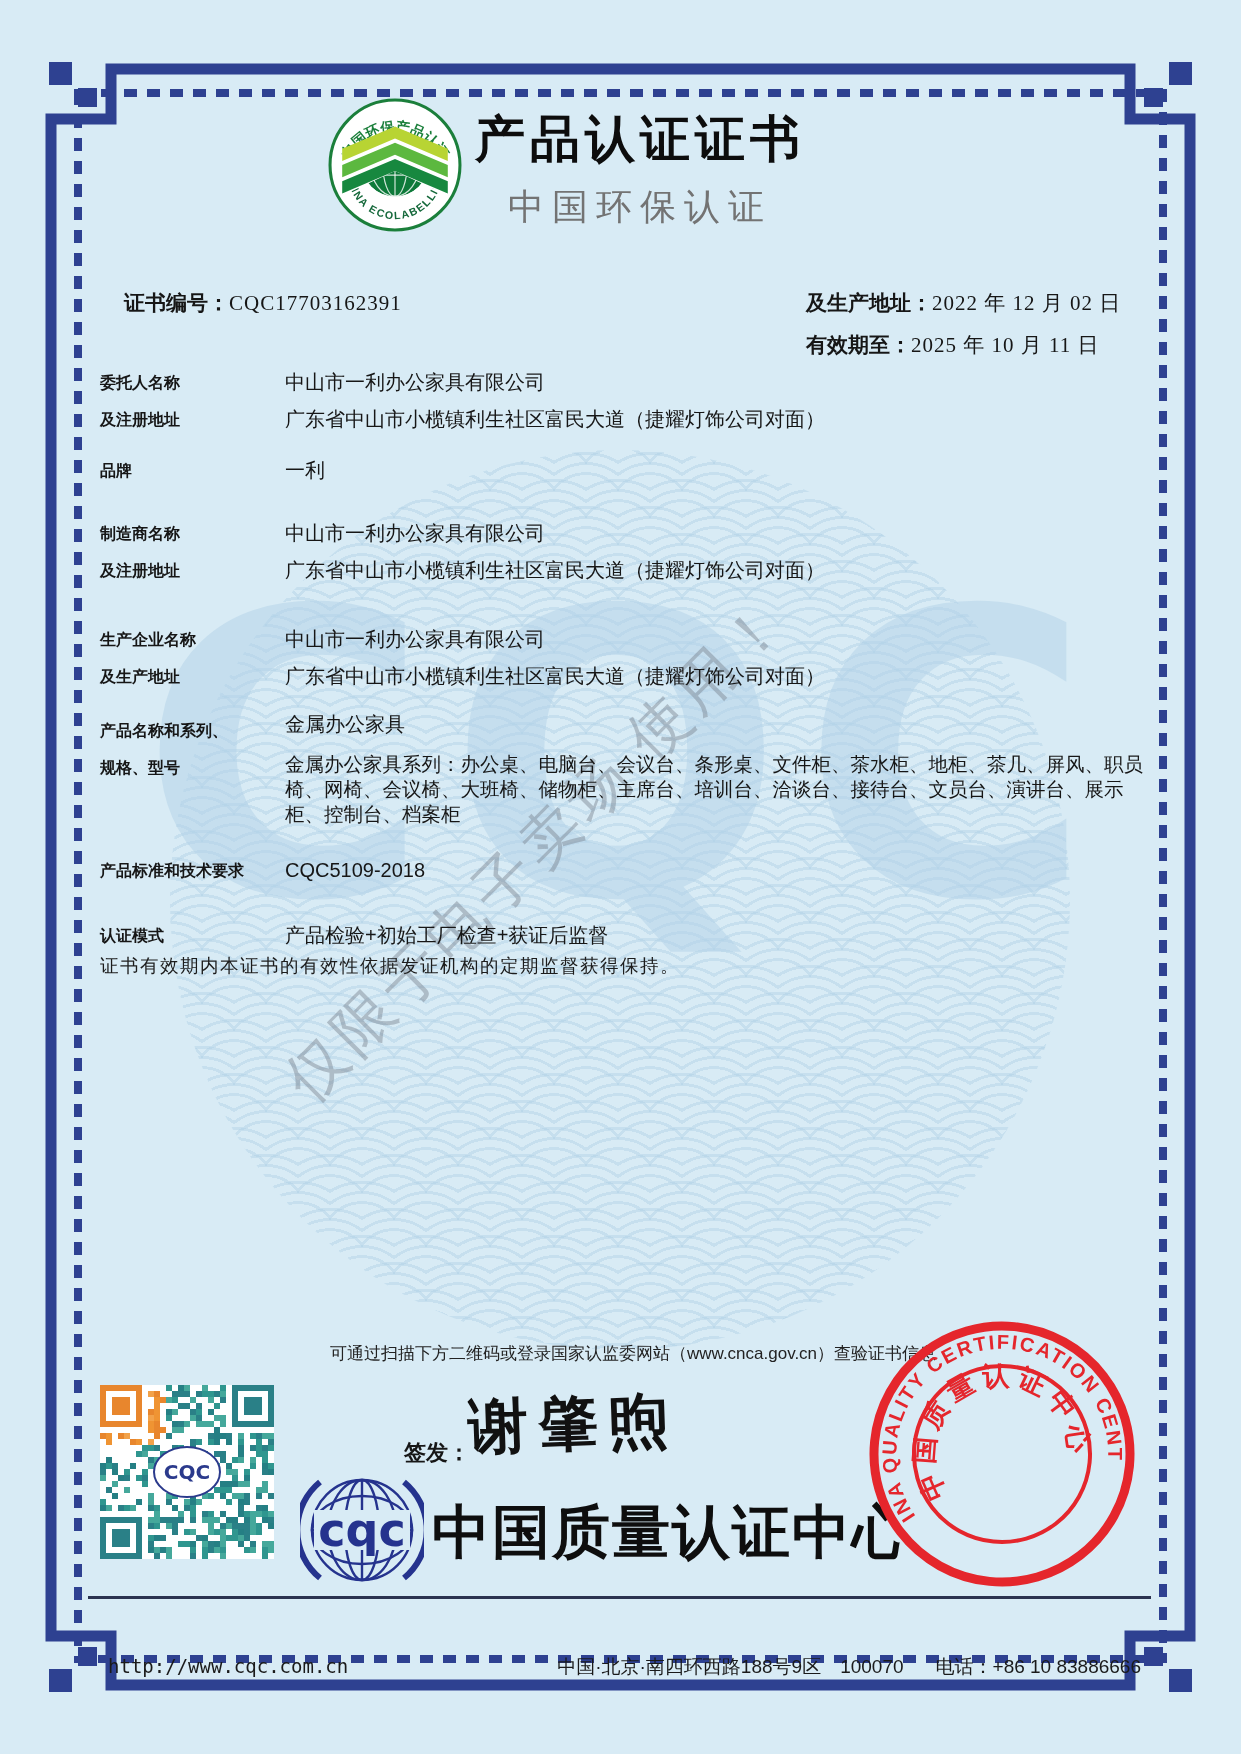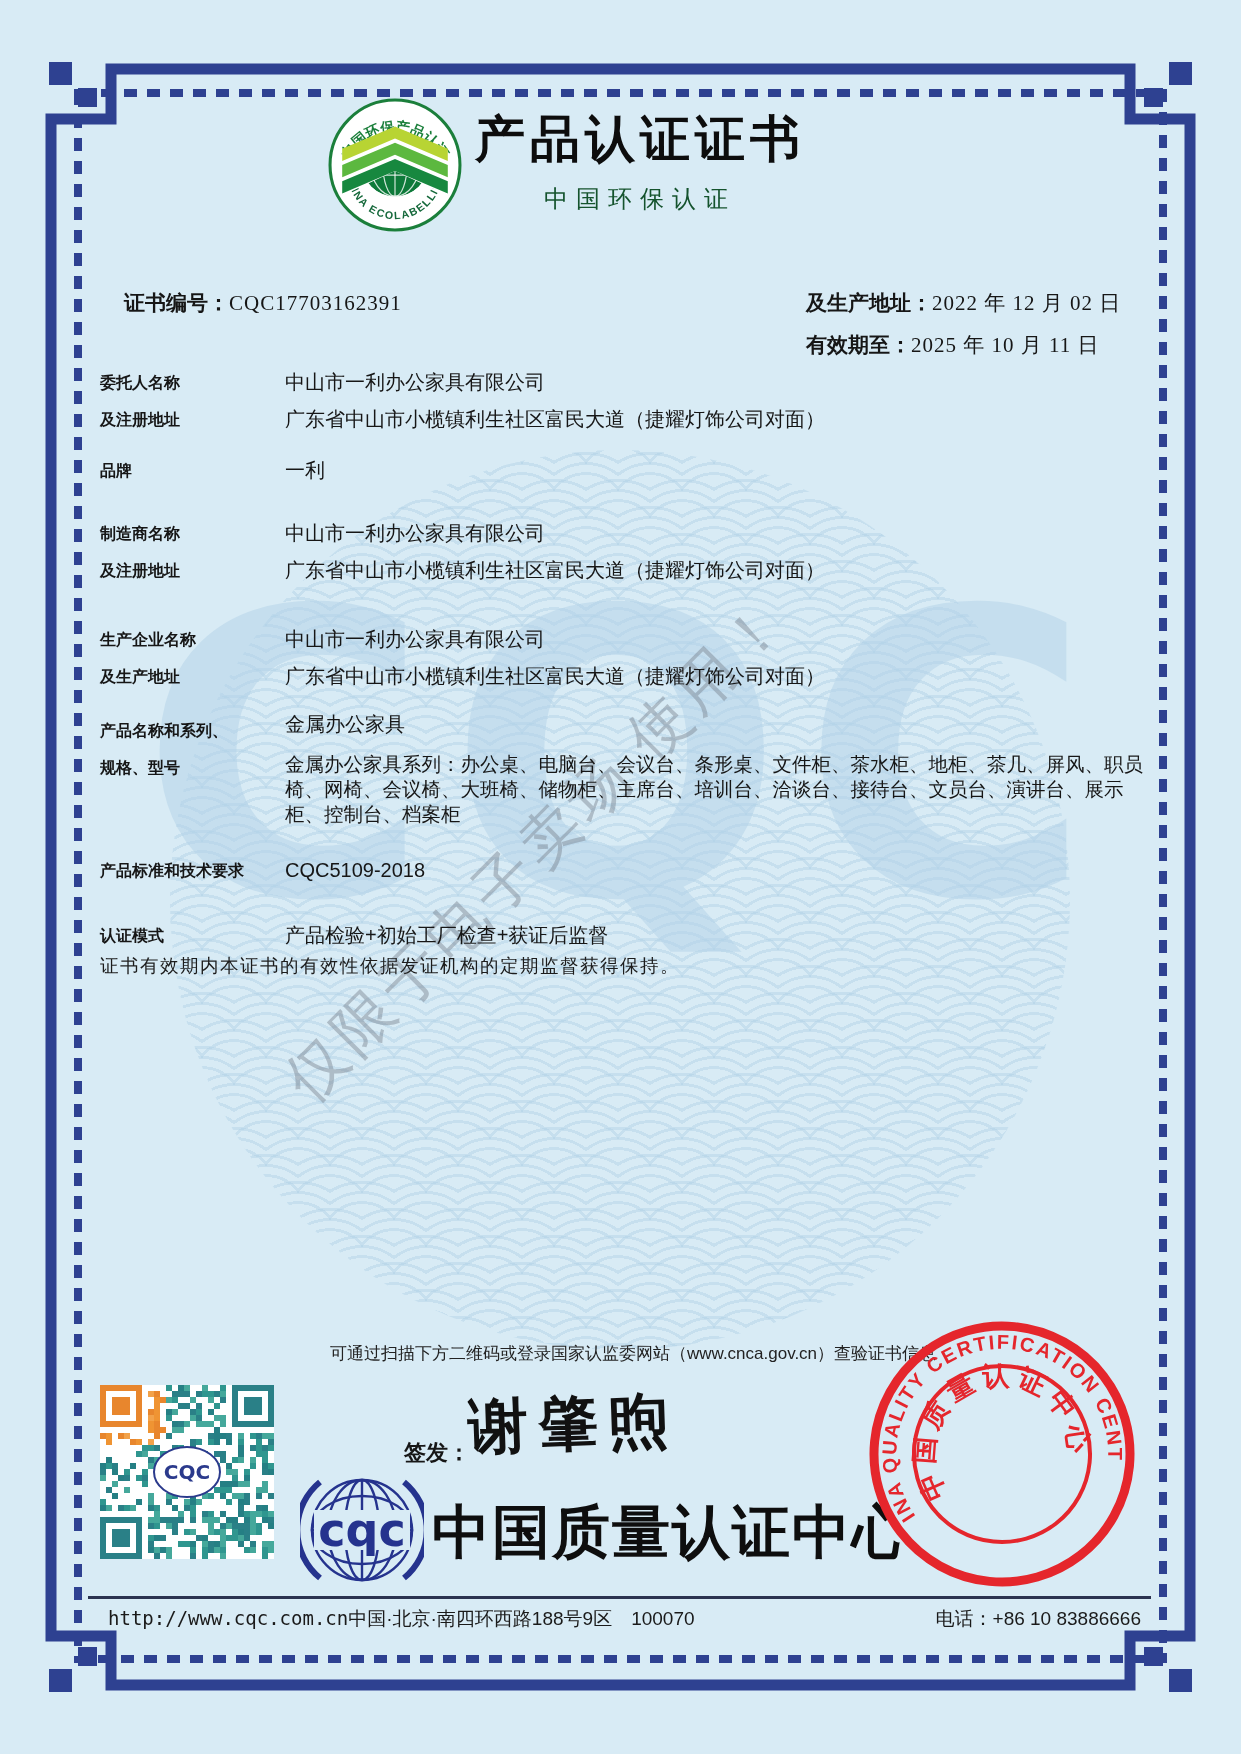--- a/index.html
+++ b/index.html
@@ -29,21 +29,21 @@
     transform:rotate(-45deg);transform-origin:0 0;
     font-size:60px;letter-spacing:6px;font-weight:500;
     color:rgba(125,136,148,.48);white-space:nowrap;
     font-family:"Liberation Serif",serif;
   }
 
   
   .eco-logo{left:328px;top:98px;width:134px;height:134px;}
   .title-block{left:440px;top:106px;width:400px;text-align:center;}
   .cert-title{font-size:50px;font-weight:bold;letter-spacing:5px;color:#0d0d0d;}
-  .cert-subtitle{margin-top:10px;font-size:24px;letter-spacing:8px;color:#14532d;}
+  .cert-subtitle{margin-top:10px;font-size:36px;letter-spacing:8px;color:#737373;}
 
   .meta-left{left:124px;top:288px;font-size:21px;}
   .meta-right{left:806px;top:288px;font-size:21px;}
   .meta-line{height:42px;line-height:30px;white-space:nowrap;}
   .meta-label{font-family:"Liberation Serif",serif;font-weight:bold;}
   .meta-value{font-family:"Liberation Serif",serif;letter-spacing:1px;}
 
   
   .frow{position:absolute;left:100px;width:1070px;}
   .frow .flabel{position:absolute;left:0;top:0;width:185px;font-weight:bold;font-size:16px;line-height:37px;}
@@ -65,21 +65,21 @@
   .signature{left:468px;top:1382px;width:330px;font-size:60px;font-weight:bold;
     letter-spacing:10px;transform:rotate(-2deg);font-family:"Liberation Serif",serif;color:#111;}
   .cqc-logo{left:300px;top:1468px;width:124px;height:124px;}
   .org-name{left:432px;top:1494px;font-size:58px;font-weight:600;letter-spacing:2px;color:#0e0e0e;white-space:nowrap;}
   .seal{left:865px;top:1317px;width:274px;height:274px;transform:rotate(-16deg);}
 
   
   .footer-rule{left:88px;top:1596px;width:1063px;height:3px;background:#2b3350;}
   .footer{left:88px;top:1606px;width:1063px;display:flex;align-items:baseline;font-size:19px;color:#1a1a1a;}
   .footer .f-url{font-family:"DejaVu Sans Mono",monospace;font-size:19px;padding-left:20px;}
-  .footer .f-addr{flex:1;text-align:left;}
+  .footer .f-addr{flex:1;text-align:right;margin-top:48px;}
   .footer .f-phone{padding-right:10px;white-space:nowrap;margin-left:32px;}
 </style>
 </head>
 <body>
 
 <div class="page">
 
   <div class="abs seigaiha"></div>
   <div class="abs big-cqc">CQC</div>
   <div class="abs diag-wm">仅限于电子卖场 使用！</div>

